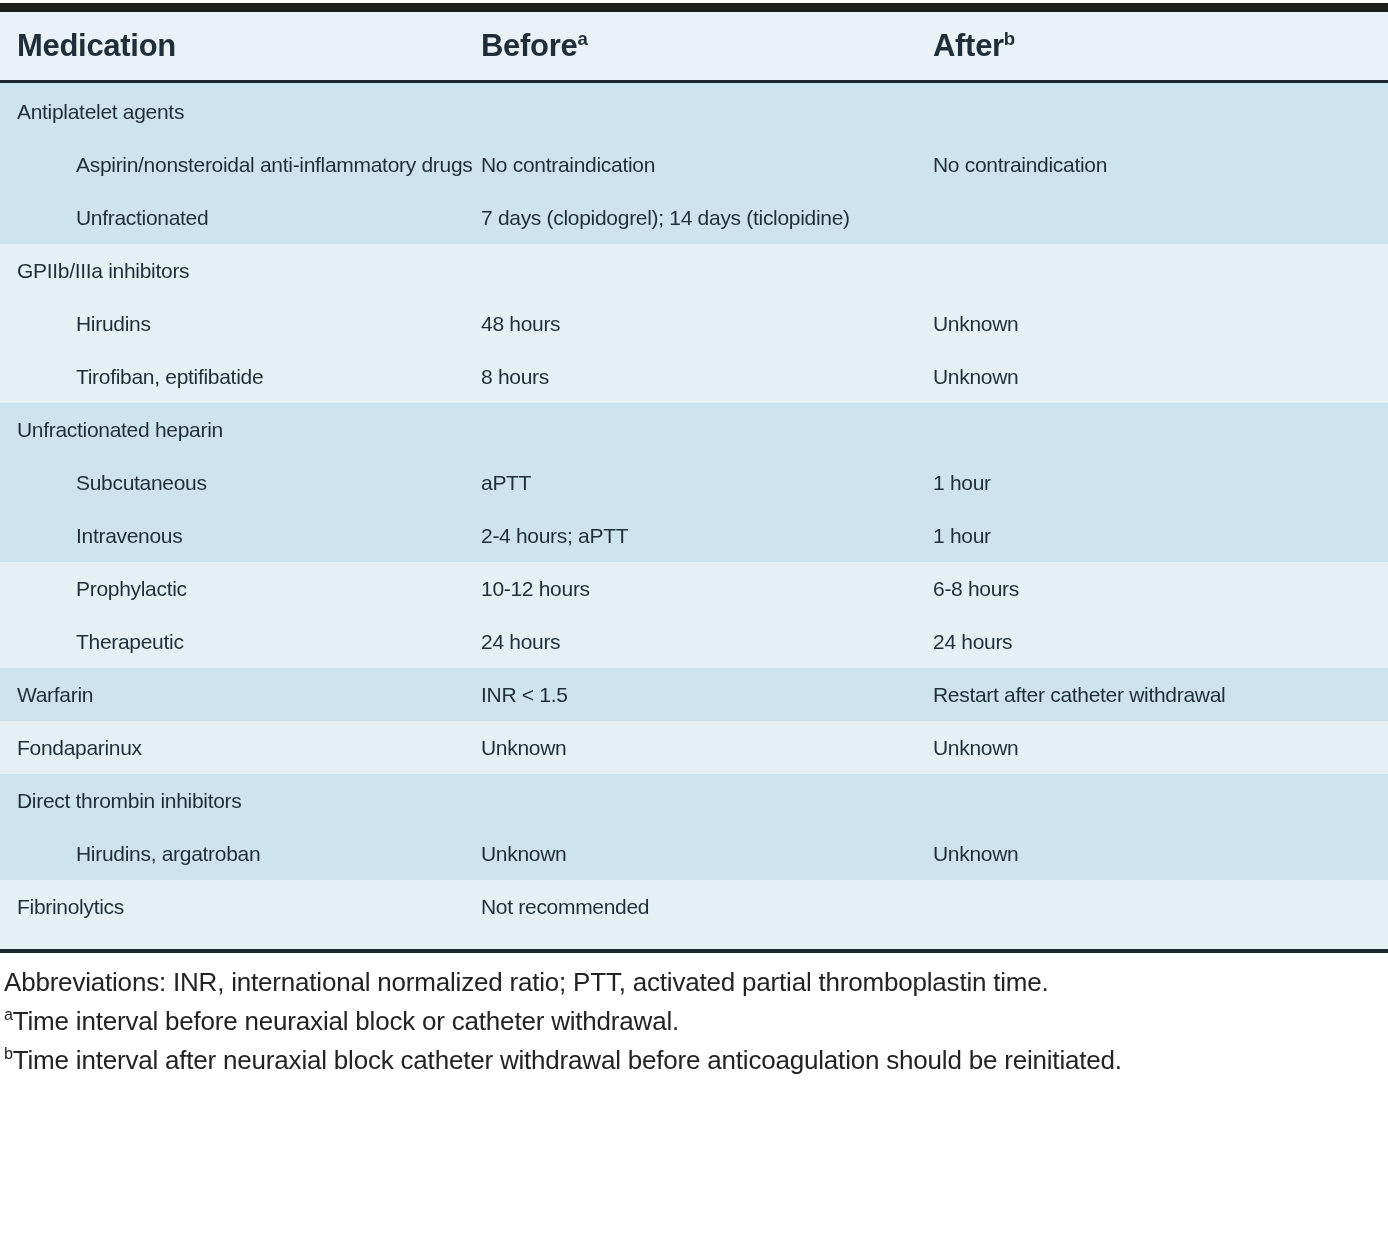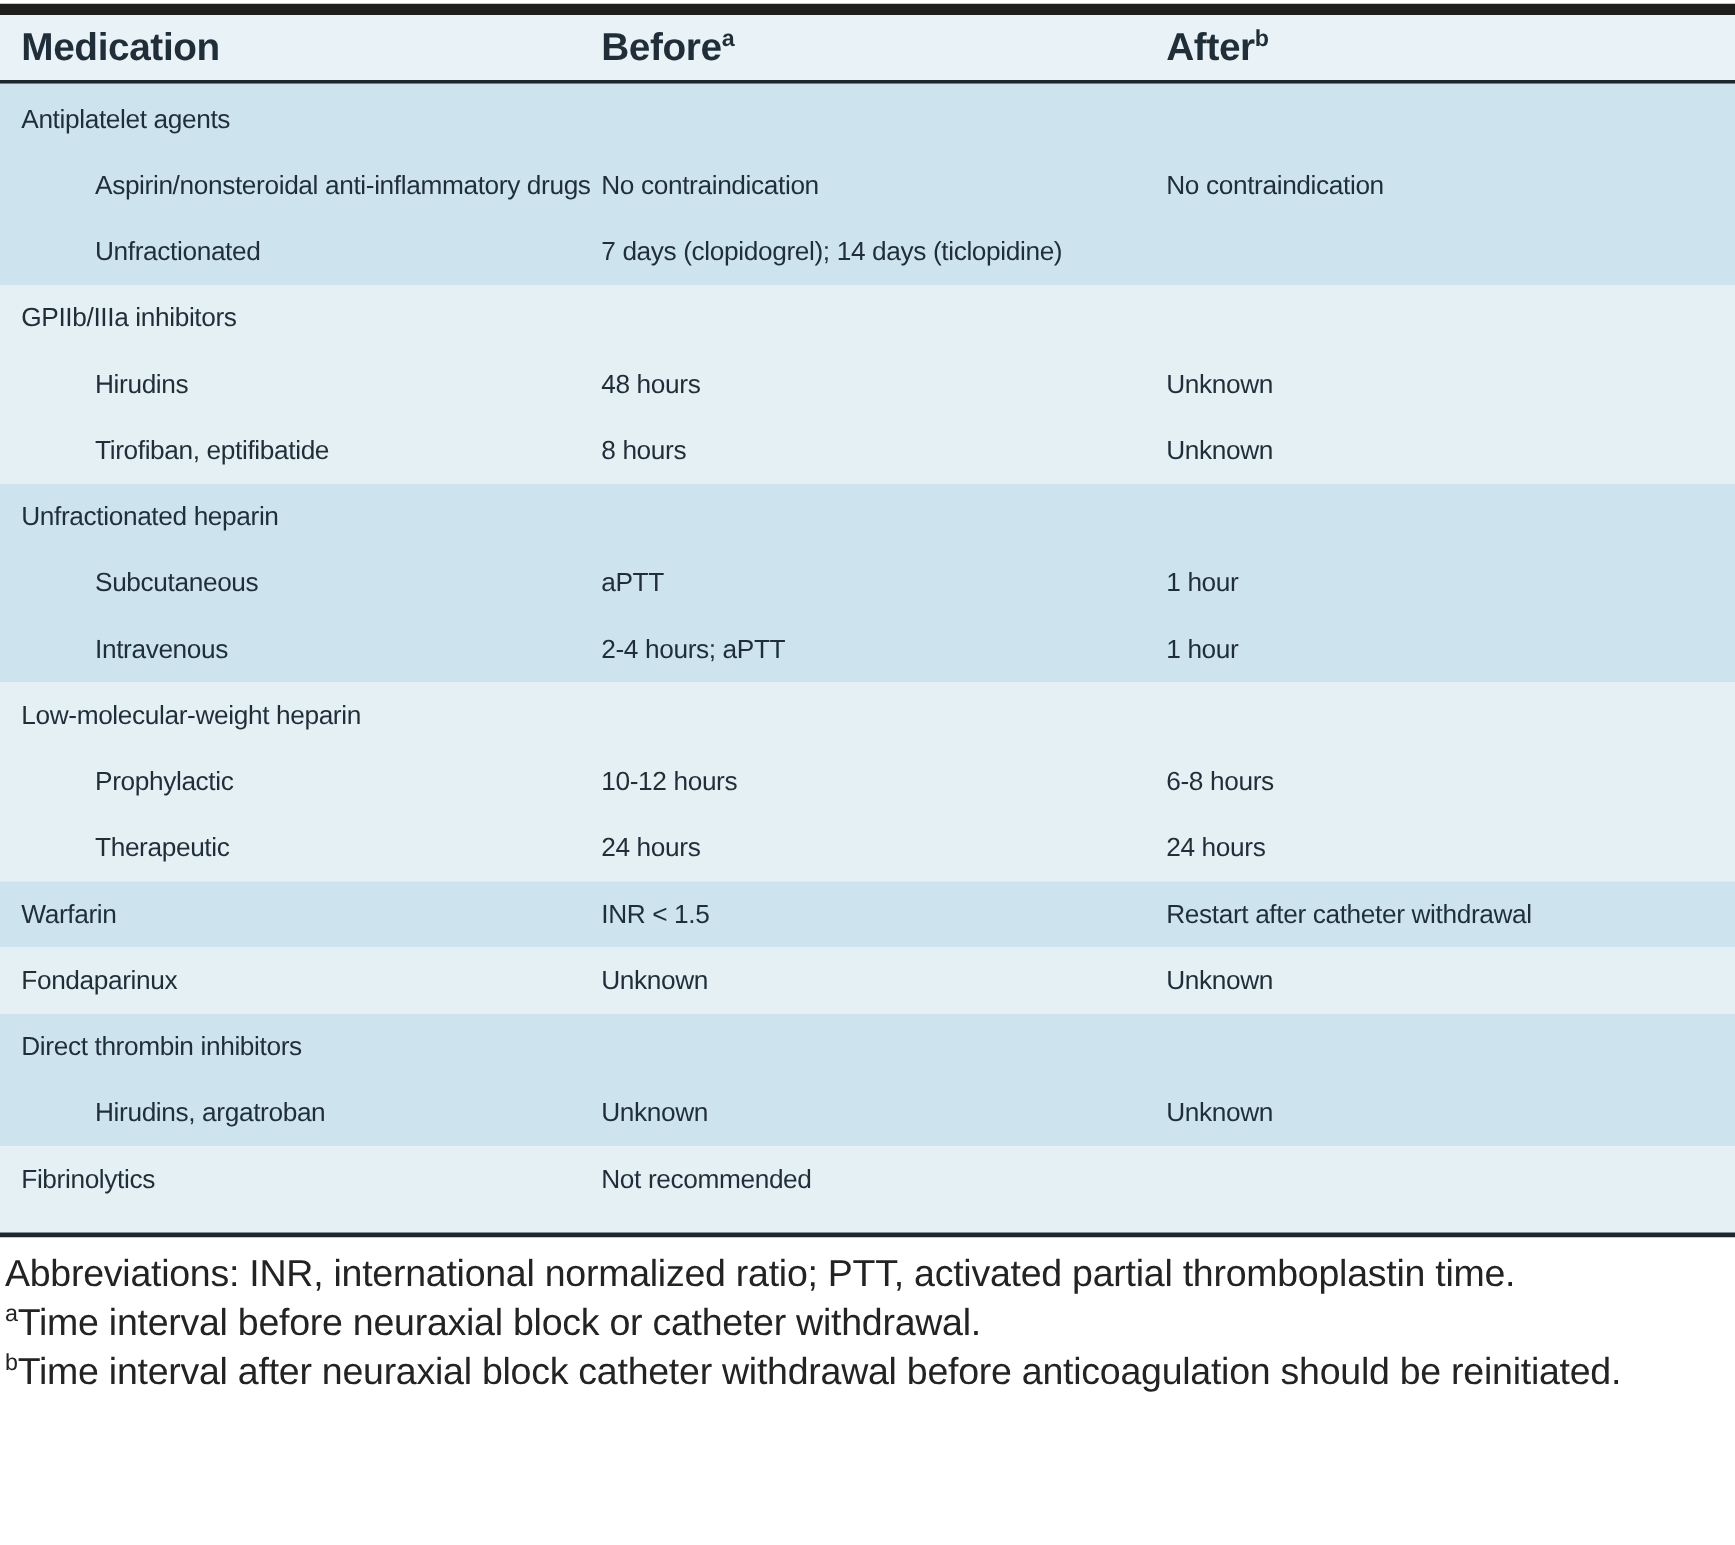--- a/index.html
+++ b/index.html
@@ -22,21 +22,21 @@
   .rule-bottom { height: 4px; background: #1a272e; }
 
   .grid-row {
     display: grid;
     grid-template-columns: 481px 452px 1fr;
     align-items: start;
   }
 
   .thead {
     background: #e9f2f7;
-    height: 52px;
+    height: 68px;
     align-items: center;
   }
   .thead .hcell {
     font-weight: bold;
     font-size: 31px;
     letter-spacing: -0.3px;
     line-height: 52px;
   }
   .hcell sup {
     font-size: 60%;
@@ -55,21 +55,21 @@
     line-height: 37px;
   }
   .trow .cell-1.indent { padding-left: 76px; }
   .trow .cell-3 { padding-right: 4px; }
   .section:first-of-type .trow:first-child { padding-top: 10px; }
   .tbody .section:last-child .trow:last-child { padding-bottom: 24px; }
 
   .footnotes {
     background: #ffffff;
     padding: 10px 4px 0 4px;
-    font-size: 30px;
+    font-size: 26px;
     line-height: 39px;
     color: #232323;
     letter-spacing: -0.2px;
   }
   .footnotes p { margin: 0; }
   .footnotes .justified { text-align: justify; }
   .footnotes sup {
     font-size: 62%;
     line-height: 0;
   }
@@ -143,25 +143,20 @@
           <div class="cell-3">1 hour</div>
         </div>
         <div class="grid-row trow">
           <div class="cell-1 indent">Intravenous</div>
           <div class="cell-2">2-4 hours; aPTT</div>
           <div class="cell-3">1 hour</div>
         </div>
       </div>
       <div class="section section-light">
         <div class="grid-row trow">
-          <div class="cell-1">Low-molecular-weight heparin</div>
-          <div class="cell-2"></div>
-          <div class="cell-3"></div>
-        </div>
-        <div class="grid-row trow">
           <div class="cell-1 indent">Prophylactic</div>
           <div class="cell-2">10-12 hours</div>
           <div class="cell-3">6-8 hours</div>
         </div>
         <div class="grid-row trow">
           <div class="cell-1 indent">Therapeutic</div>
           <div class="cell-2">24 hours</div>
           <div class="cell-3">24 hours</div>
         </div>
       </div>

